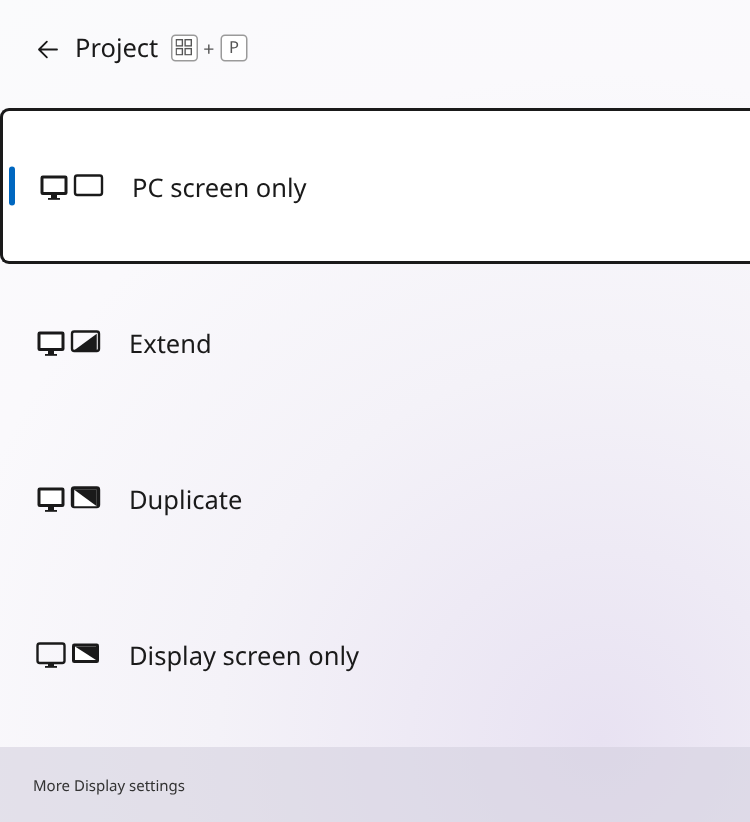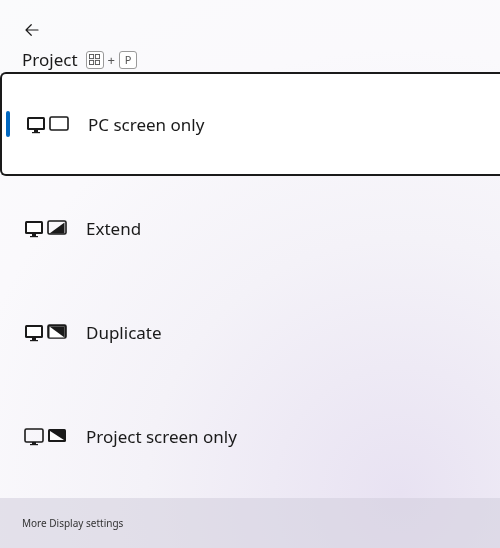--- a/index.html
+++ b/index.html
@@ -12,24 +12,23 @@
   }
   body {
     background: radial-gradient(circle at 80% 90%, #e8e2f2 0%, #f4f2f8 40%, #faf9fc 70%, #fafbfc 100%);
     position: relative;
   }
   .header {
     position: absolute;
     top: 20px;
     left: 22px;
     display: flex;
-    align-items: flex-start;
+    align-items: flex-end;
     gap: 8px;
     font-size: 17px;
-    flex-direction: column;
   }
   .back-arrow {
     width: 20px; height: 20px;
     display: flex; align-items: center; justify-content: center;
     cursor: pointer;
   }
   .title-row { display: flex; align-items: center; gap: 8px; }
   .kbd-hint { display: flex; align-items: center; gap: 4px; font-size: 13px; color: #555; }
   .kbd {
     display: inline-flex; align-items: center; justify-content: center;
@@ -170,20 +169,20 @@
     <span class="glyph">
       <svg width="44" height="20" viewBox="0 0 44 20">
         <rect x="1" y="3" width="18" height="13" rx="1.5" fill="none" stroke="#1a1a1a" stroke-width="1.6"></rect>
         <rect x="8" y="16" width="4" height="2" fill="#1a1a1a"></rect>
         <rect x="6" y="18" width="8" height="1.2" fill="#1a1a1a"></rect>
         <rect x="24" y="3" width="18" height="13" rx="1.5" fill="#1a1a1a"></rect>
         <rect x="26" y="5" width="14" height="9" fill="#fff"></rect>
         <path d="M26 5 L40 5 L40 14 Z" fill="#1a1a1a"></path>
       </svg>
     </span>
-    <span>Project screen only</span>
+    <span>Display screen only</span>
   </div>
 
 </div>
 
 <div class="footer">
   <span>More Display settings</span>
 </div>
 
 </body></html>

